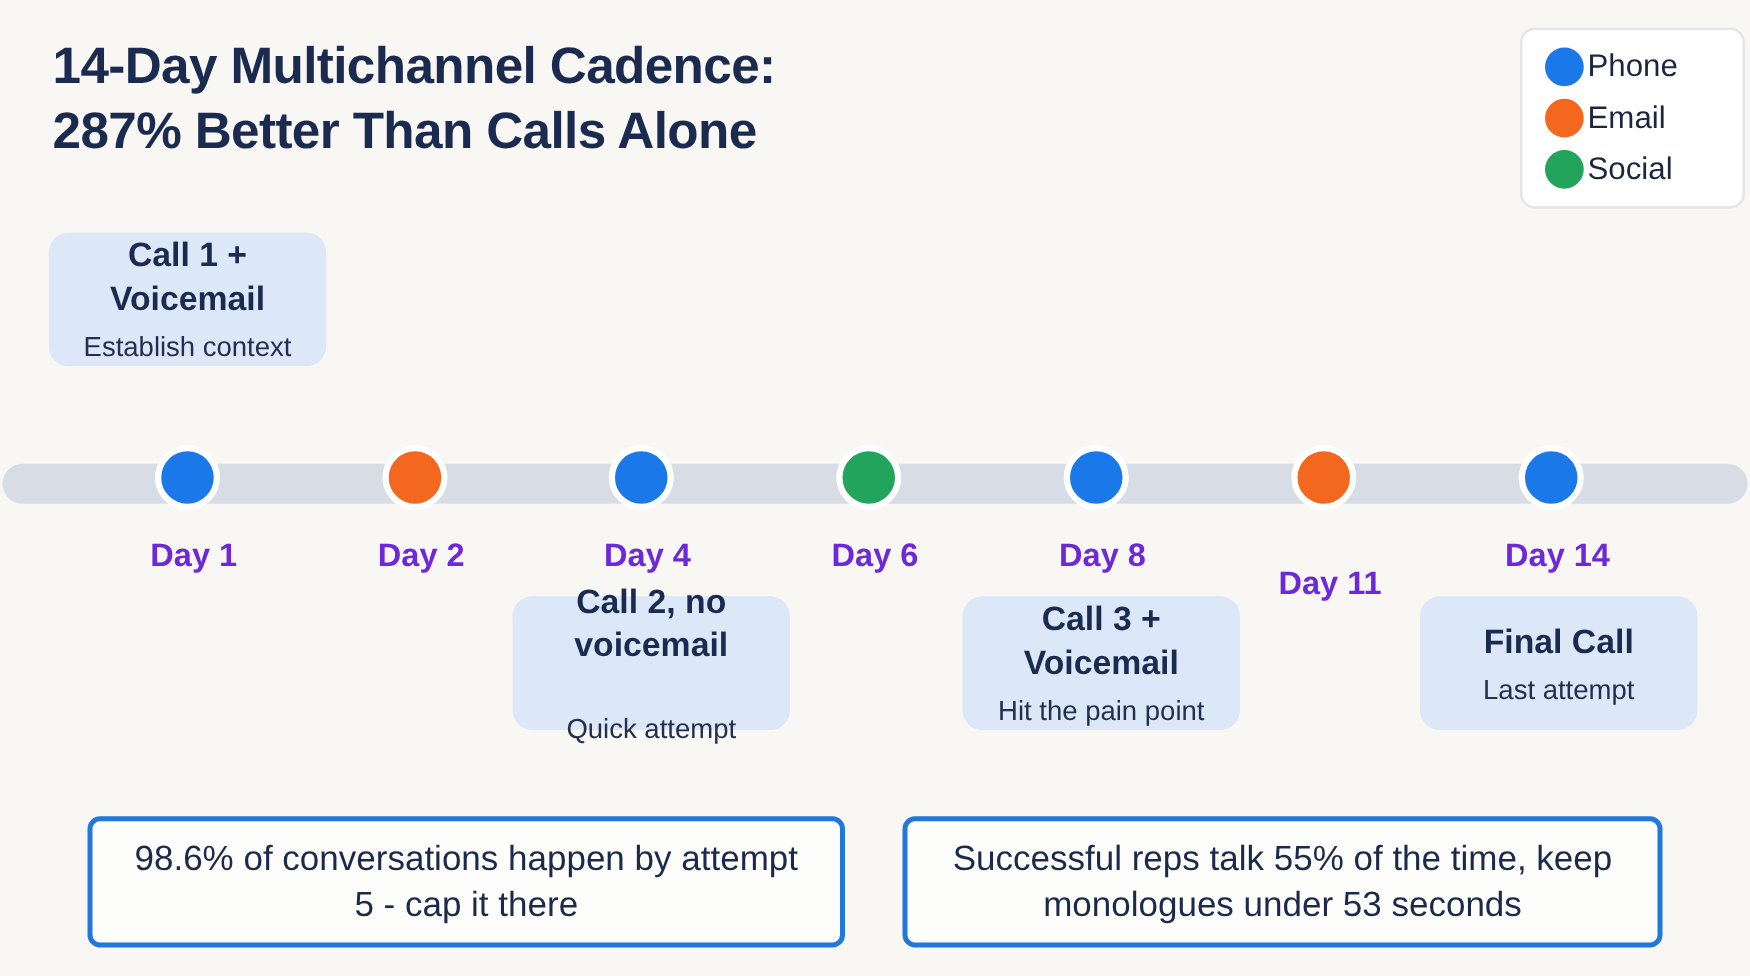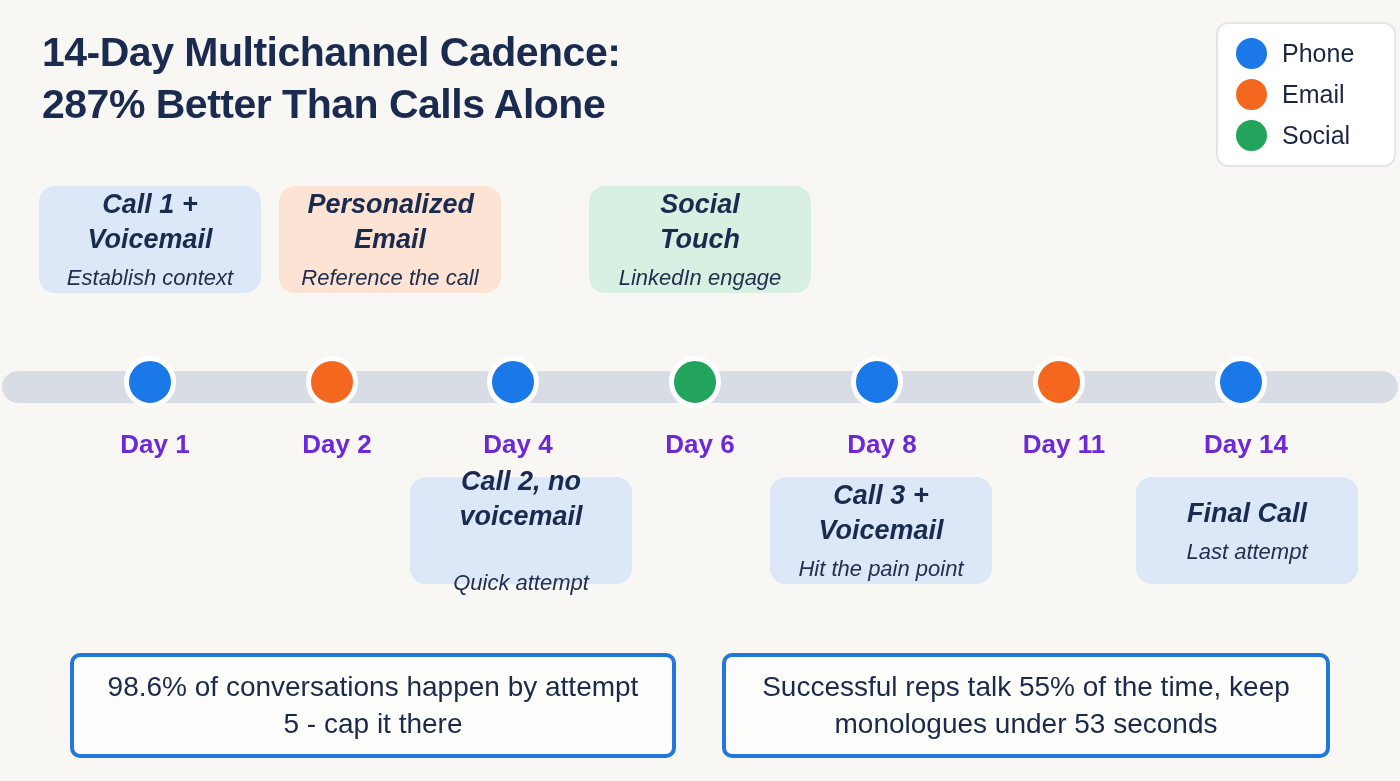--- a/index.html
+++ b/index.html
@@ -33,21 +33,21 @@
     top: 22px;
     width: 180px;
     background: #ffffff;
     border: 2px solid #e4e5ea;
     border-radius: 12px;
     padding: 14px 18px;
     display: flex;
     flex-direction: column;
     gap: 10px;
   }
-  .legend-row { display: flex; align-items: center; gap: 15px; }
+  .legend-row { display: flex; align-items: center; gap: 3px; }
   .legend-swatch { width: 31px; height: 31px; border-radius: 50%; flex: 0 0 auto; }
   .legend-label { font-size: 25px; color: #1c2640; }
   
   .timeline-bar {
     position: absolute;
     left: 2px;
     top: 371px;
     width: 1396px;
     height: 32px;
     border-radius: 16px;
@@ -76,21 +76,20 @@
     width: 222px;
     height: 107px;
     border-radius: 16px;
     display: flex;
     flex-direction: column;
     align-items: center;
     justify-content: center;
     gap: 7px;
     padding: 10px 12px;
     text-align: center;
-    font-style: italic;
   }
   .card.top { top: 186px; }
   .card.bottom { top: 477px; }
   .card-title {
     font-size: 27px;
     font-weight: 700;
     line-height: 1.3;
     color: #1b2b50;
     max-width: 165px;
   }
@@ -139,45 +138,37 @@
     <div class="legend-row">
       <span class="legend-swatch" style="background-color: rgb(35, 164, 92);"></span>
       <span class="legend-label">Social</span>
     </div>
   </div>
 
   <div class="card top" style="left: 39px; background-color: rgb(220, 231, 247);">
     <div class="card-title">Call 1 + Voicemail</div>
     <div class="card-subtitle">Establish context</div>
   </div>
-  <div class="card top" style="left: 279px; background-color: rgb(252, 227, 211);">
-    <div class="card-title">Personalized Email</div>
-    <div class="card-subtitle">Reference the call</div>
-  </div>
-  <div class="card top" style="left: 589px; background-color: rgb(216, 240, 225);">
-    <div class="card-title">Social Touch</div>
-    <div class="card-subtitle">LinkedIn engage</div>
-  </div>
 
   <div class="timeline-bar" style="background-color: rgb(216, 221, 229);"></div>
 
   <span class="dot" style="left: 124px; background-color: rgb(26, 120, 232);"></span>
   <span class="dot" style="left: 306px; background-color: rgb(244, 103, 31);"></span>
   <span class="dot" style="left: 487px; background-color: rgb(26, 120, 232);"></span>
   <span class="dot" style="left: 669px; background-color: rgb(35, 164, 92);"></span>
   <span class="dot" style="left: 851px; background-color: rgb(26, 120, 232);"></span>
   <span class="dot" style="left: 1033px; background-color: rgb(244, 103, 31);"></span>
   <span class="dot" style="left: 1215px; background-color: rgb(26, 120, 232);"></span>
 
   <span class="day-label" style="left:95px;">Day 1</span>
   <span class="day-label" style="left:277px;">Day 2</span>
   <span class="day-label" style="left:458px;">Day 4</span>
   <span class="day-label" style="left:640px;">Day 6</span>
   <span class="day-label" style="left:822px;">Day 8</span>
-  <span class="day-label" style="left:1004px;">Day 11</span>
+  <span class="day-label" style="left:1004px;margin-top:22px;">Day 11</span>
   <span class="day-label" style="left:1186px;">Day 14</span>
 
   <div class="card bottom" style="left: 410px; background-color: rgb(220, 231, 247); gap: 35px;">
     <div class="card-title">Call 2, no voicemail</div>
     <div class="card-subtitle">Quick attempt</div>
   </div>
   <div class="card bottom" style="left: 770px; background-color: rgb(220, 231, 247);">
     <div class="card-title">Call 3 + Voicemail</div>
     <div class="card-subtitle">Hit the pain point</div>
   </div>

